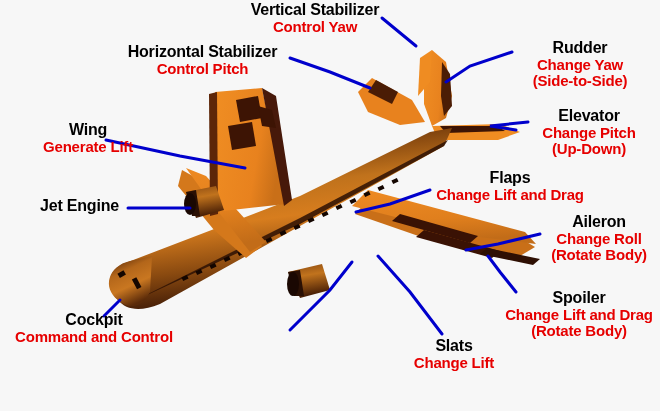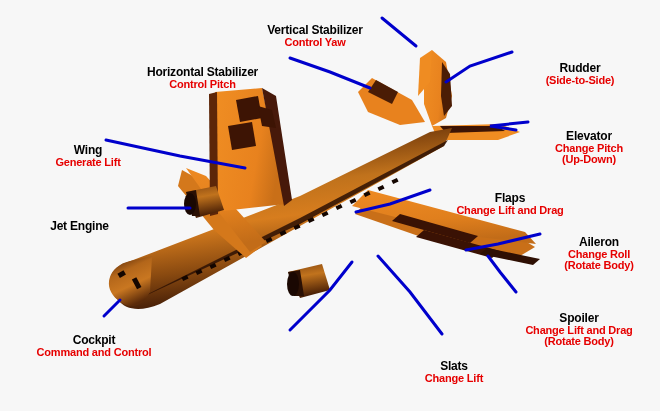--- a/index.html
+++ b/index.html
@@ -11,29 +11,28 @@
     overflow:hidden;
     font-family:"Liberation Sans", sans-serif;
     -webkit-font-smoothing:none;
   }
   
   .callout{position:absolute;text-align:center;line-height:1.05;white-space:nowrap;}
   .callout .ttl{
     display:block;
     color:#000000;
     font-weight:bold;
-    font-size:12px;
+    font-size:16px;
     letter-spacing:-0.2px;
-    margin-top:22px;
   }
   .callout .sub{
     display:block;
     color:#e60000;
     font-weight:bold;
-    font-size:11px;
+    font-size:15px;
     letter-spacing:-0.2px;
   }
   
   #c-vstab   {left:205px; top:2px;   width:220px;}
   #c-hstab   {left:95px;  top:44px;  width:215px;}
   #c-rudder  {left:505px; top:40px;  width:150px;}
   #c-elev    {left:520px; top:108px; width:138px;}
   #c-wing    {left:24px;  top:122px; width:128px;}
   #c-jet     {left:2px;   top:198px; width:155px;}
   #c-flaps   {left:430px; top:170px; width:160px;text-align:center;}
@@ -210,20 +209,21 @@
     <span class="sub">Control Yaw</span>
   </div>
 
   <div class="callout" id="c-hstab">
     <span class="ttl">Horizontal Stabilizer</span>
     <span class="sub">Control Pitch</span>
   </div>
 
   <div class="callout" id="c-rudder">
     <span class="ttl">Rudder</span>
+    <span class="sub">Change Yaw</span>
     <span class="sub">(Side-to-Side)</span>
   </div>
 
   <div class="callout" id="c-elev">
     <span class="ttl">Elevator</span>
     <span class="sub">Change Pitch</span>
     <span class="sub">(Up-Down)</span>
   </div>
 
   <div class="callout" id="c-wing">

